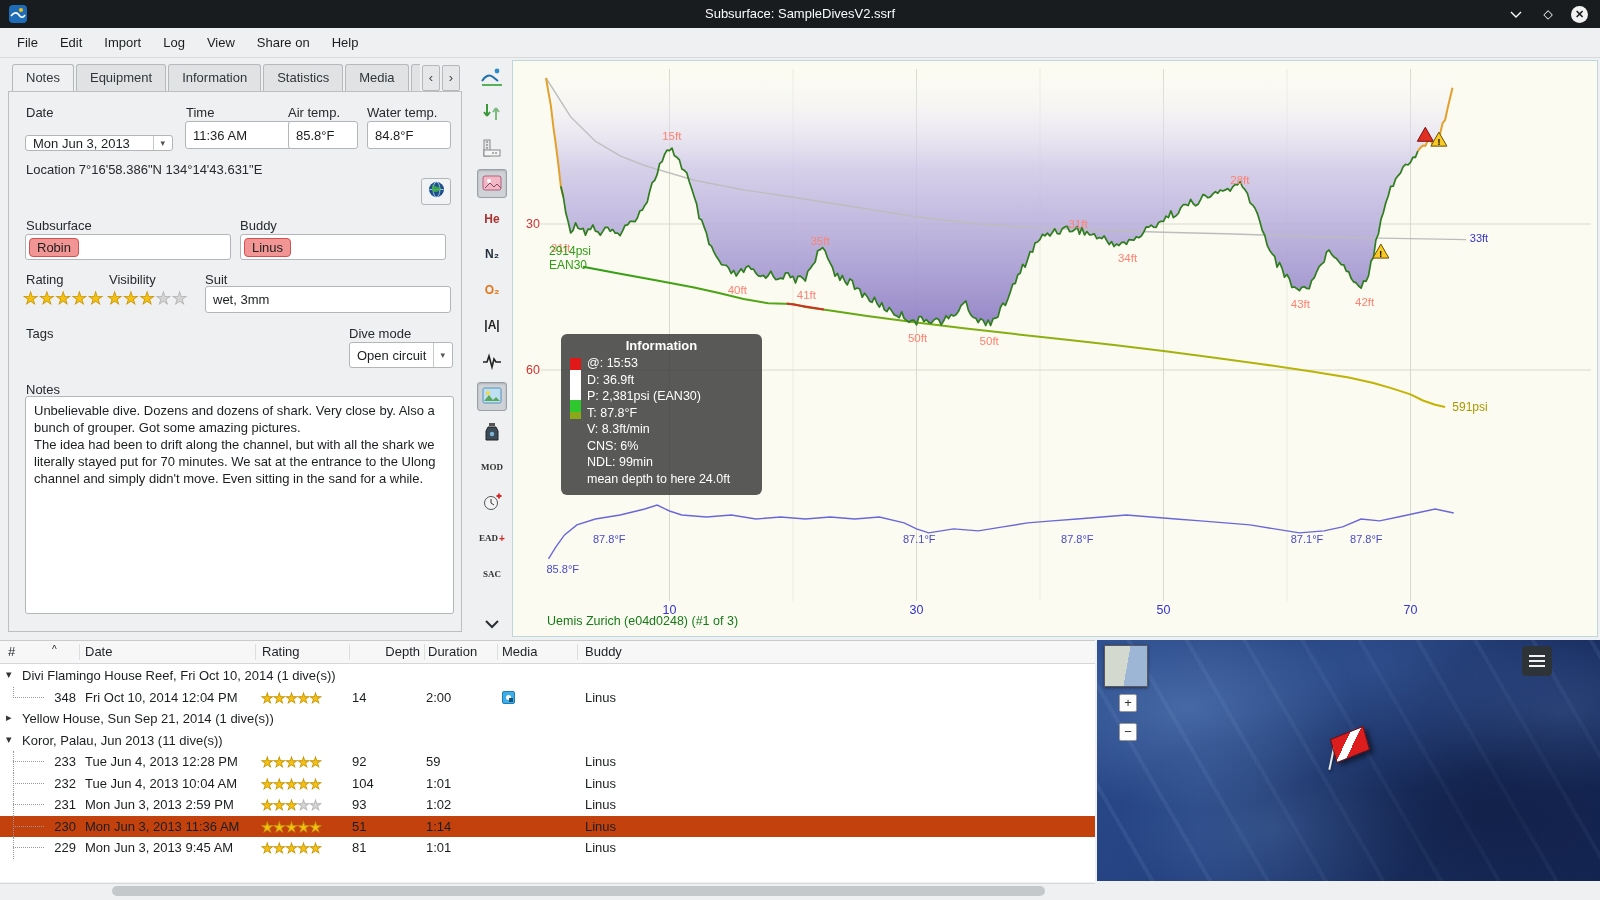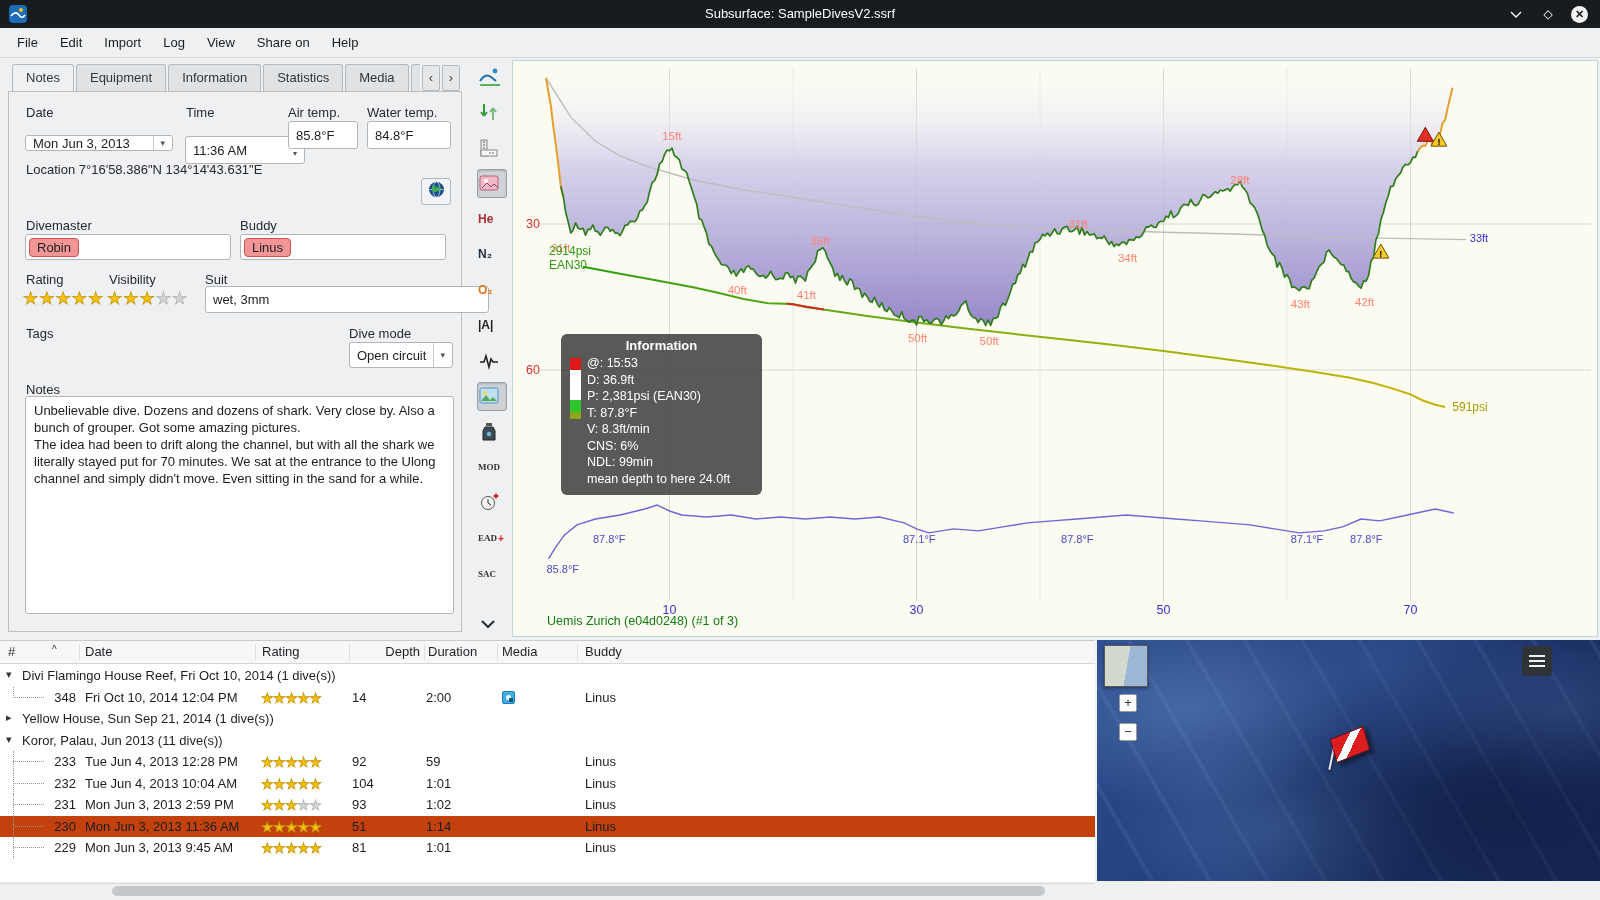--- a/index.html
+++ b/index.html
@@ -31,21 +31,21 @@
   .combo-arrow { border-left:1px solid #c6c9cb; padding-left:6px; margin-left:6px; color:#555; font-size:9px; align-self:stretch; display:flex; align-items:center; }
   .spin { display:flex; flex-direction:column; margin-left:4px; color:#555; font-size:8px; line-height:7px; }
   .chip { background:#f19595; border:1px solid #d25252; border-radius:4px; padding:1px 7px; font-size:13px; color:#222; }
   .stars { position:absolute; display:flex; font-size:17px; letter-spacing:1px; }
   .star.on { color:#f5c211; -webkit-text-stroke:0.8px #c8960c; }
   .star.off { color:#d4d4d4; -webkit-text-stroke:0.8px #b5b5b5; }
   .notes-area { position:absolute; left:16px; top:304px; width:429px; height:218px; border:1px solid #b2b6b8; border-radius:3px; background:#fff; font:13px/1.3 "Liberation Sans",sans-serif; padding:6px 8px; resize:none; color:#1b1e20; }
   .globe-btn { position:absolute; background:#f2f3f4; border:1px solid #b2b6b8; border-radius:3px; display:flex; align-items:center; justify-content:center; }
   
   .ptoolbar { position:absolute; left:473px; top:62px; width:38px; height:576px; display:flex; flex-direction:column; align-items:center; gap:6.5px; }
-  .pt-btn { width:30px; height:29px; border-radius:3px; display:flex; align-items:center; justify-content:flex-start; flex:none; background:transparent; border:1px solid transparent; }
+  .pt-btn { width:30px; height:29px; border-radius:3px; display:flex; align-items:center; justify-content:center; flex:none; background:transparent; border:1px solid transparent; }
   .pt-btn.pressed { background:#cfd3d7; border:1px solid #9aa0a5; box-shadow:inset 0 1px 2px rgba(0,0,0,.18); }
   .pt-text { font-weight:bold; font-size:12px; }
   .pt-text.small { font-size:9px;font-family:Liberation Serif, serif; }
   .redplus { color:#d22; font-weight:bold; font-size:10px; margin-left:1px; }
   .pt-spacer { flex:1; }
   
   .chart { position:absolute; left:512px; top:60px; width:1086px; height:577px; background:#fbfbf1; border:1px solid #bed7dc; }
   .chart svg { position:absolute; left:0; top:0; }
   .tooltip { position:absolute; left:48px; top:273px; width:201px; background:rgba(60,60,60,.85); border-radius:6px; color:#fff; font-size:12.5px; padding:4px 8px 8px 8px; pointer-events:none; }
   .tt-title { text-align:center; font-weight:bold; margin-bottom:2px; font-size:13px; }
@@ -148,21 +148,21 @@
   <div class="pane">
     <span class="flabel" style="left:17px;top:13px">Date</span>
     <span class="flabel" style="left:177px;top:13px">Time</span>
     <span class="flabel" style="left:279px;top:13px">Air temp.</span>
     <span class="flabel" style="left:358px;top:13px">Water temp.</span>
 
     <div class="inp" style="left:16px;top:43px;width:148px;height:16px">
       <span class="val">Mon Jun 3, 2013</span>
         <span class="combo-arrow">▾</span>
     </div>
-    <div class="inp" style="left:176px;top:44px;width:120px;height:28px">
+    <div class="inp" style="left:176px;top:29px;width:120px;height:28px">
       <span class="val">11:36 AM</span>
         <span class="spin">
           <span>▴</span>
           <span>▾</span>
         </span>
     </div>
     <div class="inp" style="left:279px;top:29px;width:70px;height:28px">
       <span class="val">85.8°F</span>
     </div>
     <div class="inp" style="left:358px;top:29px;width:84px;height:28px">
@@ -172,21 +172,21 @@
     <span class="flabel" style="left:17px;top:70px">Location 7°16'58.386"N 134°14'43.631"E</span>
     <div class="globe-btn" style="left:412px;top:86px;width:30px;height:27px">
       <span><svg width="17" height="17" viewBox="0 0 17 17">
             <circle cx="8.5" cy="8.5" r="7.5" fill="#1d4e89" stroke="#123push;0" stroke-width="0"></circle>
             <ellipse cx="8.5" cy="8.5" rx="3.4" ry="7.5" fill="none" stroke="#9ec6e8" stroke-width="1"></ellipse>
             <path d="M1.5 8.5h14" stroke="#9ec6e8" stroke-width="1"></path>
             <path d="M4 4c2 2 7 1 9 3-1 4-6 5-9 3z" fill="#3fae49" opacity=".85"></path>
           </svg></span>
     </div>
 
-    <span class="flabel" style="left:17px;top:126px">Divemaster</span>
+    <span class="flabel" style="left:17px;top:126px">Subsurface</span>
     <span class="flabel" style="left:231px;top:126px">Buddy</span>
     <div class="inp" style="left:16px;top:142px;width:206px;height:26px;padding:0 3px">
       <span class="chip">Robin</span>
     </div>
     <div class="inp" style="left:231px;top:142px;width:206px;height:26px;padding:0 3px">
       <span class="chip">Linus</span>
     </div>
 
     <span class="flabel" style="left:17px;top:180px">Rating</span>
     <span class="flabel" style="left:100px;top:180px">Visibility</span>
@@ -198,21 +198,21 @@
         <span class="star on">★</span>
         <span class="star on">★</span>
       </span>
     <span class="stars" style="left:98px;top:196px" id="visStars">
         <span class="star on">★</span>
         <span class="star on">★</span>
         <span class="star on">★</span>
         <span class="star off">★</span>
         <span class="star off">★</span>
       </span>
-    <div class="inp" style="left:196px;top:194px;width:284px;height:27px">
+    <div class="inp" style="left:196px;top:194px;width:246px;height:27px">
       <span class="val">wet, 3mm</span>
     </div>
 
     <span class="flabel" style="left:17px;top:234px">Tags</span>
     <span class="flabel" style="left:340px;top:234px">Dive mode</span>
     <div class="inp" style="left:340px;top:250px;width:104px;height:26px">
       <span class="val">Open circuit</span>
         <span class="combo-arrow">▾</span>
     </div>
 

